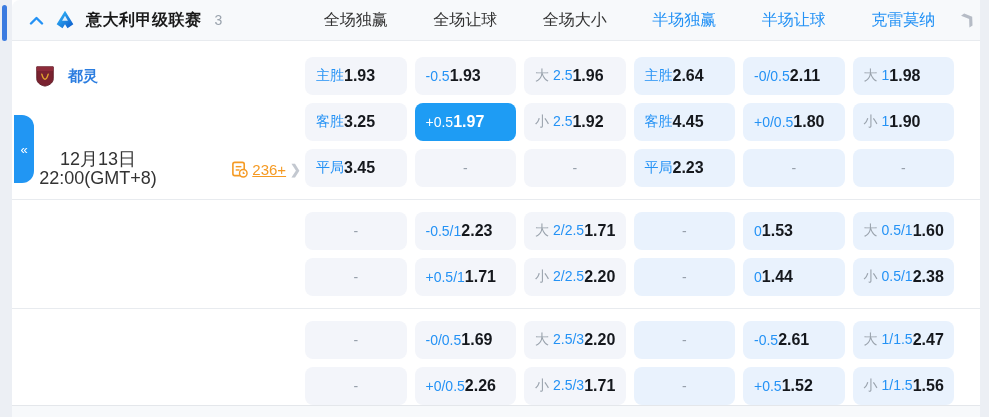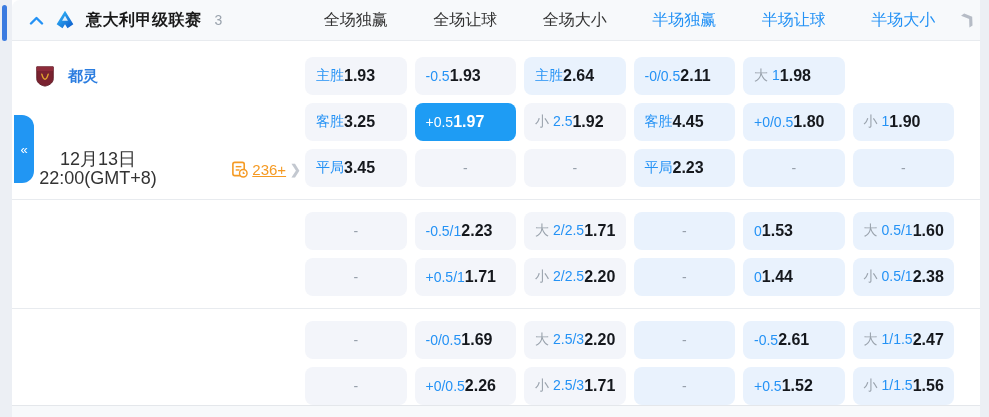--- a/index.html
+++ b/index.html
@@ -100,21 +100,21 @@
           <path d="M12 7 L15.5 13 L8.5 13 Z" fill="#ffffff" opacity="0.85"></path>
         </svg>
         <span class="league-title">意大利甲级联赛</span>
         <span class="league-count">3</span>
       </div>
       <span class="col-head full">全场独赢</span>
       <span class="col-head full">全场让球</span>
       <span class="col-head full">全场大小</span>
       <span class="col-head half">半场独赢</span>
       <span class="col-head half">半场让球</span>
-      <span class="col-head half">半场大小</span>
+      <span class="col-head half">克雷莫纳</span>
       <span class="hdr-more">❯</span>
     </div>
 
     <div class="body">
       <div class="left-pane">
         <div class="team-row home">
           <svg class="badge" viewBox="0 0 24 24">
             <path d="M3 2 h18 v13 c0 5 -5.5 7.5 -9 8 c-3.5 -0.5 -9 -3 -9 -8 Z" fill="#7a2230" stroke="#5c1a24" stroke-width="1"></path>
             <rect x="3" y="2" width="18" height="4.5" fill="#8d2b3a"></rect>
             <path d="M8.5 10 c1 3.5 2.5 5.5 3.5 5.5 s2.5 -2 3.5 -5.5" stroke="#e0a32e" stroke-width="1.6" fill="none" stroke-linecap="round"></path>
@@ -143,20 +143,24 @@
           <div class="group">
             <div class="orow">
               <div class="cell full">
                 <span class="cell-label">主胜</span>
                 <span class="cell-odds">1.93</span>
               </div>
               <div class="cell full">
                 <span class="cell-label">-0.5</span>
                 <span class="cell-odds">1.93</span>
               </div>
+              <div class="cell full">
+                <span class="cell-label"><span class="ou-side">大</span><span class="ou-line">2.5</span></span>
+                <span class="cell-odds">1.96</span>
+              </div>
               <div class="cell half">
                 <span class="cell-label">主胜</span>
                 <span class="cell-odds">2.64</span>
               </div>
               <div class="cell half">
                 <span class="cell-label">-0/0.5</span>
                 <span class="cell-odds">2.11</span>
               </div>
               <div class="cell half">
                 <span class="cell-label"><span class="ou-side">大</span><span class="ou-line">1</span></span>

